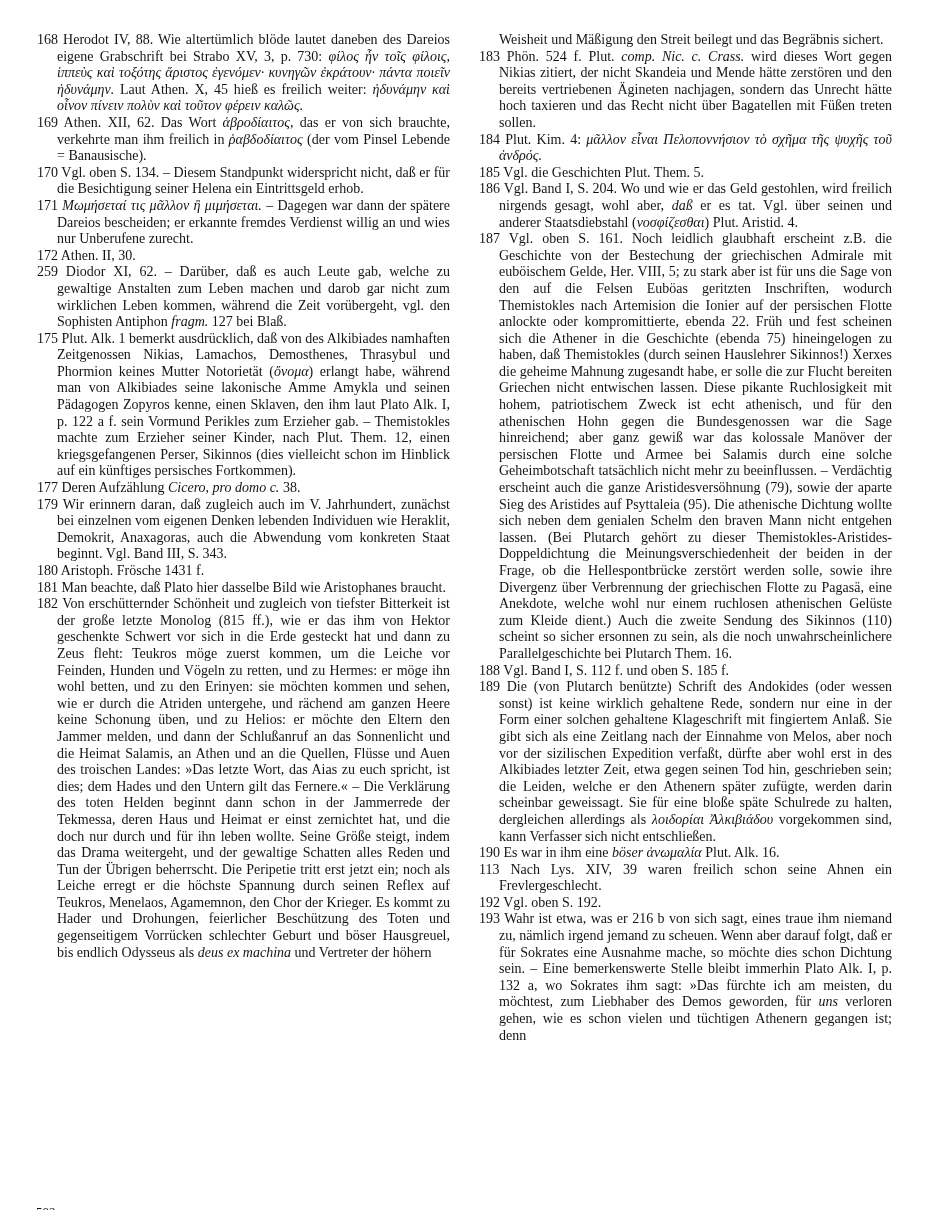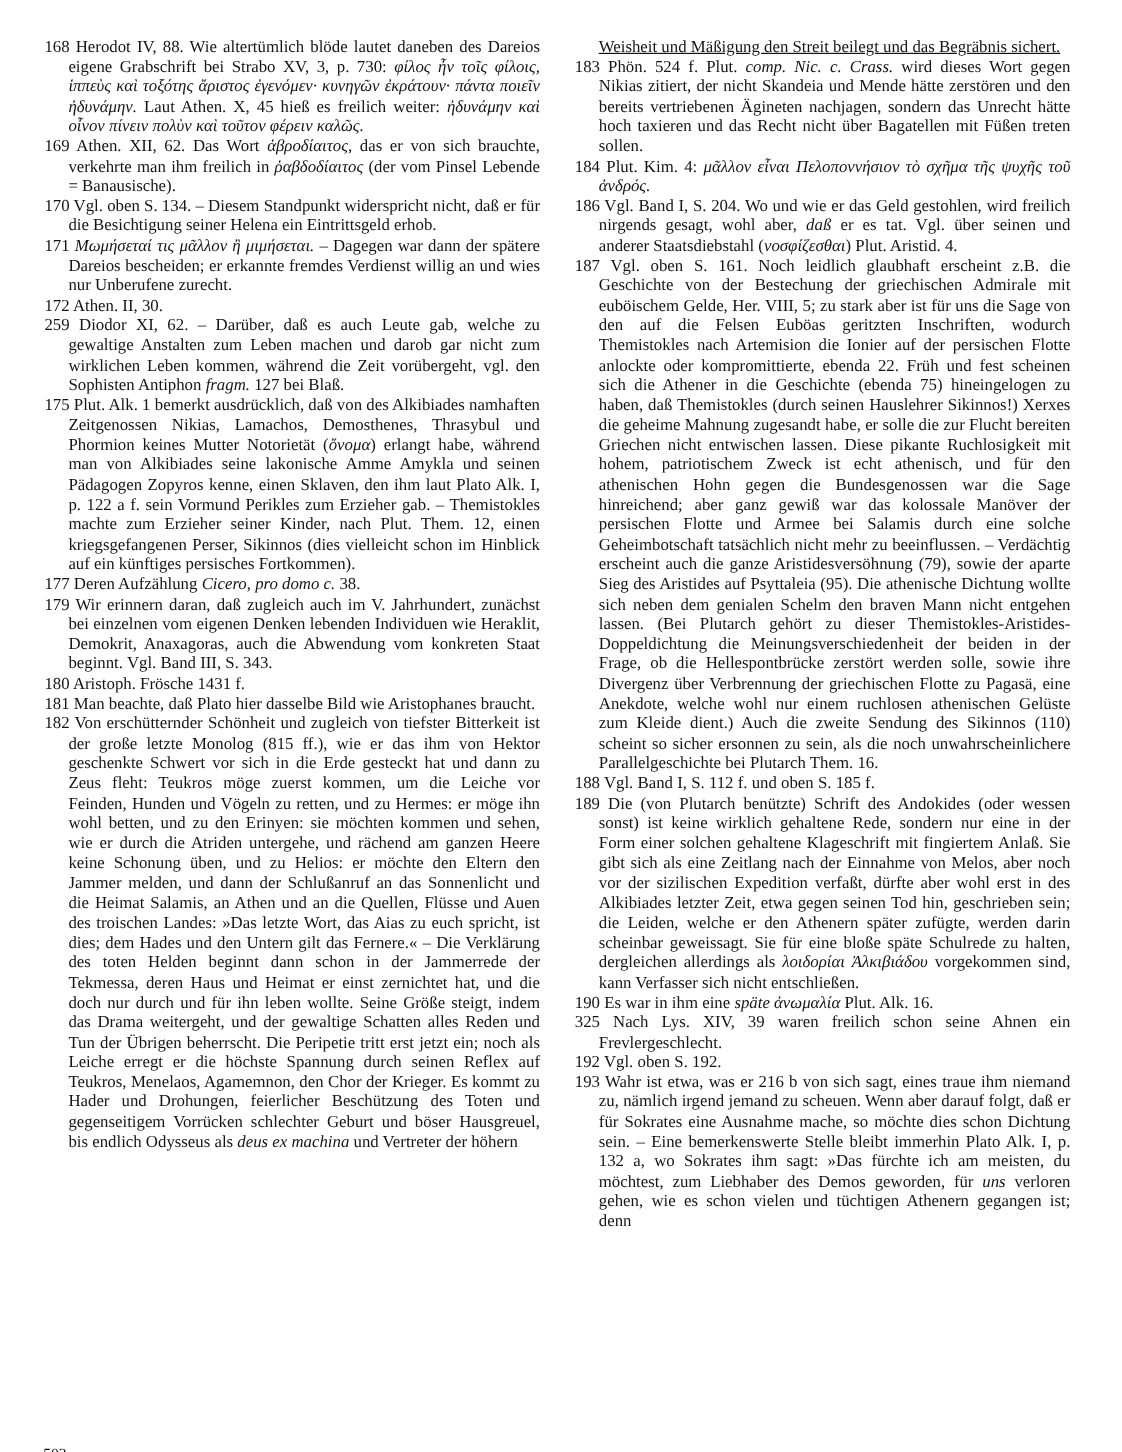--- a/index.html
+++ b/index.html
@@ -23,21 +23,21 @@
     font-size: 14px;
     line-height: 16.6px;
   }
   .note {
     text-align: justify;
     padding-left: 20px;
     text-indent: -20px;
     hyphens: auto;
     -webkit-hyphens: auto;
   }
-  .note.no-num { text-indent: 0; text-decoration: underline; }
+  .note.no-num { text-indent: 0; }
   .note-num { white-space: pre; }
   .i { font-style: italic; }
   .page-number {
     position: absolute;
     left: 36px; top: 1162px;
     font-size: 13px;
     line-height: 12px;
     margin-top: 44px;
   }
 </style>
@@ -56,24 +56,25 @@
       <div class="note"><span class="note-num">177 </span><span class="r">Deren Aufzählung </span><span class="i">Cicero, pro domo c.</span><span class="r"> 38.</span></div>
       <div class="note"><span class="note-num">179 </span><span class="r">Wir erinnern daran, daß zugleich auch im V. Jahrhundert, zunächst bei einzelnen vom eigenen Denken lebenden Individuen wie Heraklit, Demokrit, Anaxagoras, auch die Abwendung vom konkreten Staat beginnt. Vgl. Band III, S. 343.</span></div>
       <div class="note"><span class="note-num">180 </span><span class="r">Aristoph. Frösche 1431 f.</span></div>
       <div class="note"><span class="note-num">181 </span><span class="r">Man beachte, daß Plato hier dasselbe Bild wie Aristophanes braucht.</span></div>
       <div class="note"><span class="note-num">182 </span><span class="r">Von erschütternder Schönheit und zugleich von tiefster Bitterkeit ist der große letzte Monolog (815 ff.), wie er das ihm von Hektor geschenkte Schwert vor sich in die Erde gesteckt hat und dann zu Zeus fleht: Teukros möge zuerst kommen, um die Leiche vor Feinden, Hunden und Vögeln zu retten, und zu Hermes: er möge ihn wohl betten, und zu den Erinyen: sie möchten kommen und sehen, wie er durch die Atriden untergehe, und rächend am ganzen Heere keine Schonung üben, und zu Helios: er möchte den Eltern den Jammer melden, und dann der Schlußanruf an das Sonnenlicht und die Heimat Salamis, an Athen und an die Quellen, Flüsse und Auen des troischen Landes: »Das letzte Wort, das Aias zu euch spricht, ist dies; dem Hades und den Untern gilt das Fernere.« – Die Verklärung des toten Helden beginnt dann schon in der Jammerrede der Tekmessa, deren Haus und Heimat er einst zernichtet hat, und die doch nur durch und für ihn leben wollte. Seine Größe steigt, indem das Drama weitergeht, und der gewaltige Schatten alles Reden und Tun der Übrigen beherrscht. Die Peripetie tritt erst jetzt ein; noch als Leiche erregt er die höchste Spannung durch seinen Reflex auf Teukros, Menelaos, Agamemnon, den Chor der Krieger. Es kommt zu Hader und Drohungen, feierlicher Beschützung des Toten und gegenseitigem Vorrücken schlechter Geburt und böser Hausgreuel, bis endlich Odysseus als </span><span class="i">deus ex machina</span><span class="r"> und Vertreter der höhern</span></div>
     </div>
   <div class="col" id="col-right">
       <div class="note no-num"><span class="r">Weisheit und Mäßigung den Streit beilegt und das Begräbnis sichert.</span></div>
       <div class="note"><span class="note-num">183 </span><span class="r">Phön. 524 f. Plut. </span><span class="i">comp. Nic. c. Crass.</span><span class="r"> wird dieses Wort gegen Nikias zitiert, der nicht Skandeia und Mende hätte zerstören und den bereits vertriebenen Ägineten nachjagen, sondern das Unrecht hätte hoch taxieren und das Recht nicht über Bagatellen mit Füßen treten sollen.</span></div>
       <div class="note"><span class="note-num">184 </span><span class="r">Plut. Kim. 4: </span><span class="i">μᾶλλον εἶναι Πελοποννήσιον τὸ σχῆμα τῆς ψυχῆς τοῦ ἀνδρός.</span></div>
+      <div class="note"><span class="note-num">185 </span><span class="r">Vgl. die Geschichten Plut. Them. 5.</span></div>
       <div class="note"><span class="note-num">186 </span><span class="r">Vgl. Band I, S. 204. Wo und wie er das Geld gestohlen, wird freilich nirgends gesagt, wohl aber, </span><span class="i">daß</span><span class="r"> er es tat. Vgl. über seinen und anderer Staatsdiebstahl (</span><span class="i">νοσφίζεσθαι</span><span class="r">) Plut. Aristid. 4.</span></div>
       <div class="note"><span class="note-num">187 </span><span class="r">Vgl. oben S. 161. Noch leidlich glaubhaft erscheint z.B. die Geschichte von der Bestechung der griechischen Admirale mit euböischem Gelde, Her. VIII, 5; zu stark aber ist für uns die Sage von den auf die Felsen Euböas geritzten Inschriften, wodurch Themistokles nach Artemision die Ionier auf der persischen Flotte anlockte oder kompromittierte, ebenda 22. Früh und fest scheinen sich die Athener in die Geschichte (ebenda 75) hineingelogen zu haben, daß Themistokles (durch seinen Hauslehrer Sikinnos!) Xerxes die geheime Mahnung zugesandt habe, er solle die zur Flucht bereiten Griechen nicht entwischen lassen. Diese pikante Ruchlosigkeit mit hohem, patriotischem Zweck ist echt athenisch, und für den athenischen Hohn gegen die Bundesgenossen war die Sage hinreichend; aber ganz gewiß war das kolossale Manöver der persischen Flotte und Armee bei Salamis durch eine solche Geheimbotschaft tatsächlich nicht mehr zu beeinflussen. – Verdächtig erscheint auch die ganze Aristidesversöhnung (79), sowie der aparte Sieg des Aristides auf Psyttaleia (95). Die athenische Dichtung wollte sich neben dem genialen Schelm den braven Mann nicht entgehen lassen. (Bei Plutarch gehört zu dieser Themistokles-Aristides-Doppeldichtung die Meinungsverschiedenheit der beiden in der Frage, ob die Hellespontbrücke zerstört werden solle, sowie ihre Divergenz über Verbrennung der griechischen Flotte zu Pagasä, eine Anekdote, welche wohl nur einem ruchlosen athenischen Gelüste zum Kleide dient.) Auch die zweite Sendung des Sikinnos (110) scheint so sicher ersonnen zu sein, als die noch unwahrscheinlichere Parallelgeschichte bei Plutarch Them. 16.</span></div>
       <div class="note"><span class="note-num">188 </span><span class="r">Vgl. Band I, S. 112 f. und oben S. 185 f.</span></div>
       <div class="note"><span class="note-num">189 </span><span class="r">Die (von Plutarch benützte) Schrift des Andokides (oder wessen sonst) ist keine wirklich gehaltene Rede, sondern nur eine in der Form einer solchen gehaltene Klageschrift mit fingiertem Anlaß. Sie gibt sich als eine Zeitlang nach der Einnahme von Melos, aber noch vor der sizilischen Expedition verfaßt, dürfte aber wohl erst in des Alkibiades letzter Zeit, etwa gegen seinen Tod hin, geschrieben sein; die Leiden, welche er den Athenern später zufügte, werden darin scheinbar geweissagt. Sie für eine bloße späte Schulrede zu halten, dergleichen allerdings als </span><span class="i">λοιδορίαι Ἀλκιβιάδου</span><span class="r"> vorgekommen sind, kann Verfasser sich nicht entschließen.</span></div>
-      <div class="note"><span class="note-num">190 </span><span class="r">Es war in ihm eine </span><span class="i">späte ἀνωμαλία</span><span class="r"> Plut. Alk. 16.</span></div>
-      <div class="note"><span class="note-num">325 </span><span class="r">Nach Lys. XIV, 39 waren freilich schon seine Ahnen ein Frevlergeschlecht.</span></div>
+      <div class="note"><span class="note-num">190 </span><span class="r">Es war in ihm eine </span><span class="i">böser ἀνωμαλία</span><span class="r"> Plut. Alk. 16.</span></div>
+      <div class="note"><span class="note-num">113 </span><span class="r">Nach Lys. XIV, 39 waren freilich schon seine Ahnen ein Frevlergeschlecht.</span></div>
       <div class="note"><span class="note-num">192 </span><span class="r">Vgl. oben S. 192.</span></div>
       <div class="note"><span class="note-num">193 </span><span class="r">Wahr ist etwa, was er 216 b von sich sagt, eines traue ihm niemand zu, nämlich irgend jemand zu scheuen. Wenn aber darauf folgt, daß er für Sokrates eine Ausnahme mache, so möchte dies schon Dichtung sein. – Eine bemerkenswerte Stelle bleibt immerhin Plato Alk. I, p. 132 a, wo Sokrates ihm sagt: »Das fürchte ich am meisten, du möchtest, zum Liebhaber des Demos geworden, für </span><span class="i">uns</span><span class="r"> verloren gehen, wie es schon vielen und tüchtigen Athenern gegangen ist; denn</span></div>
     </div>
 </div>
 
 <div class="page-number">502</div>
 
 </body></html>

